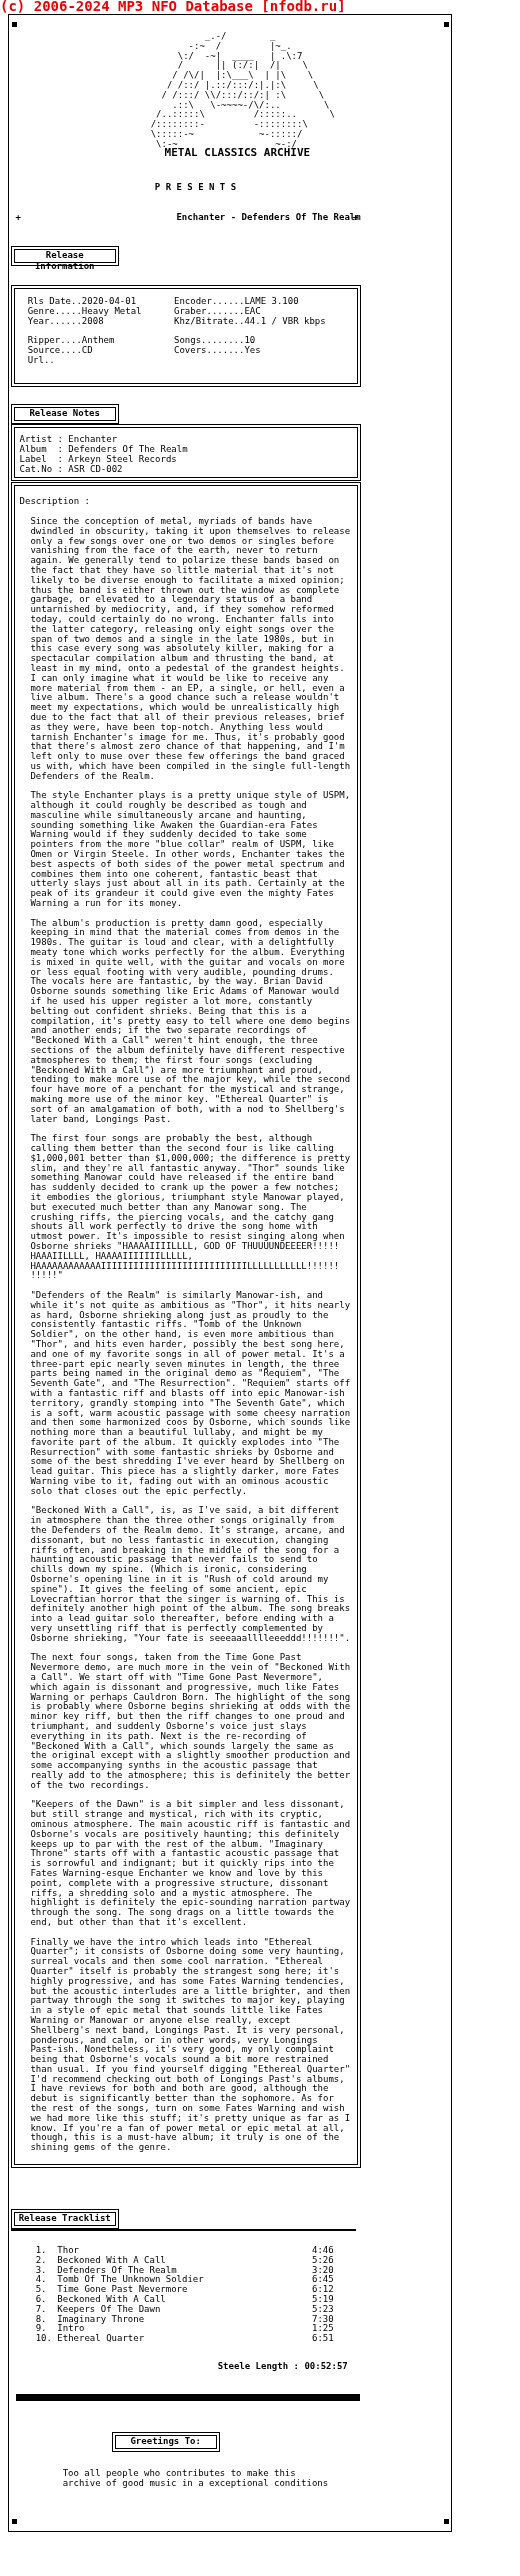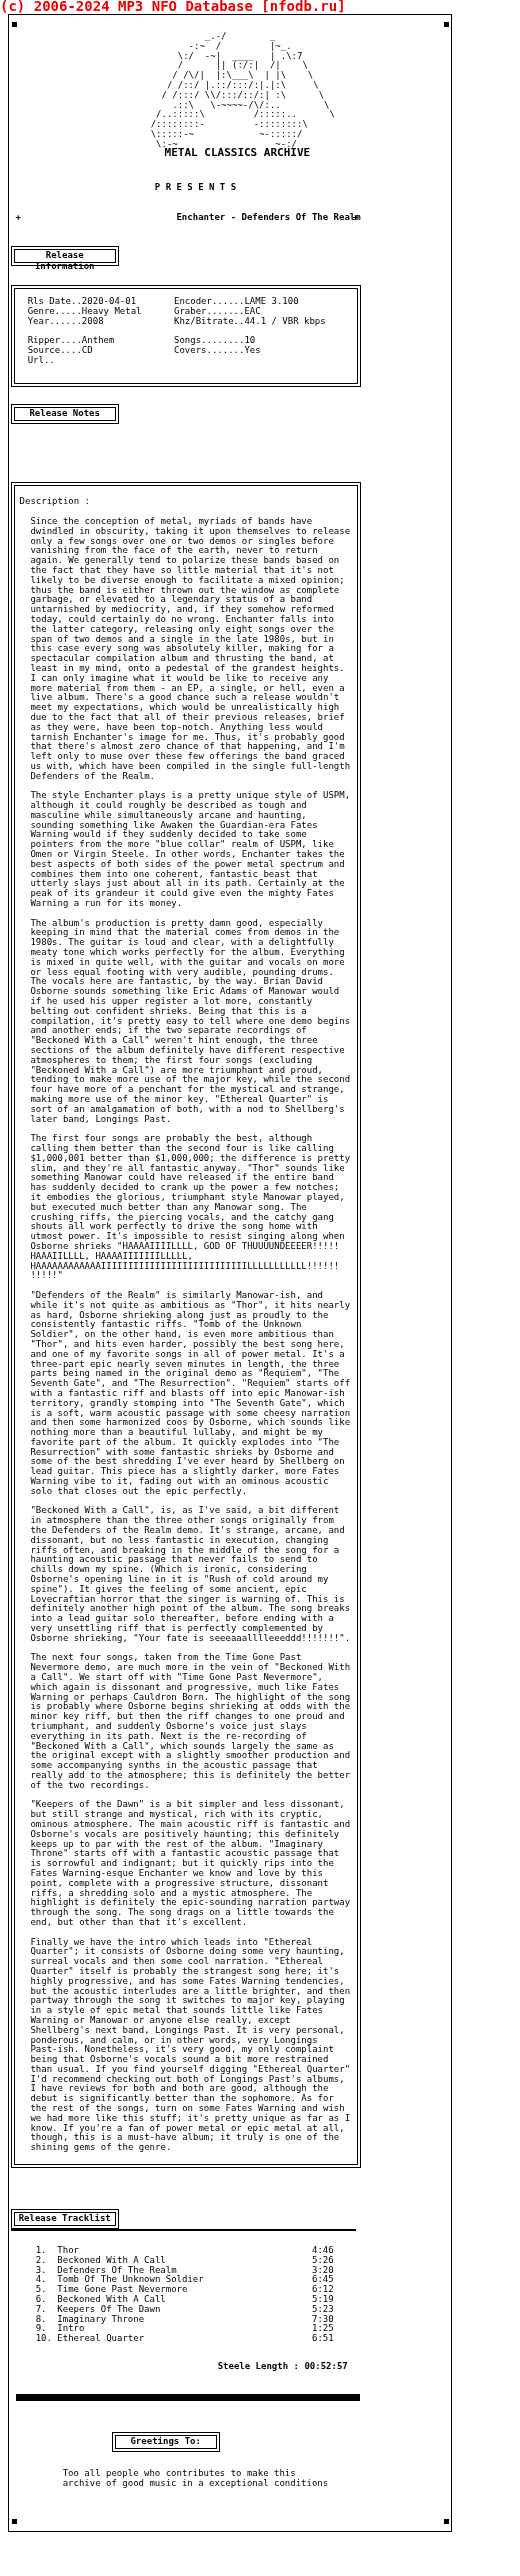--- a/index.html
+++ b/index.html
@@ -102,20 +102,26 @@
       <pre>Rls Date..2020-04-01       Encoder......LAME 3.100
 Genre.....Heavy Metal      Graber.......EAC
 Year......2008             Khz/Bitrate..44.1 / VBR kbps
 
 Ripper....Anthem           Songs........10
 Source....CD               Covers.......Yes
 Url..</pre>
     </div>
 
     <div class="dtab" id="rn-tab">Release Notes</div>
+    <div class="dbox" id="rn-box">
+      <pre>Artist : Enchanter
+Album  : Defenders Of The Realm
+Label  : Arkeyn Steel Records
+Cat.No : ASR CD-002</pre>
+    </div>
 
     <div class="dbox" id="desc-box">
       <pre>Description :
 
   Since the conception of metal, myriads of bands have
   dwindled in obscurity, taking it upon themselves to release
   only a few songs over one or two demos or singles before
   vanishing from the face of the earth, never to return
   again. We generally tend to polarize these bands based on
   the fact that they have so little material that it's not

